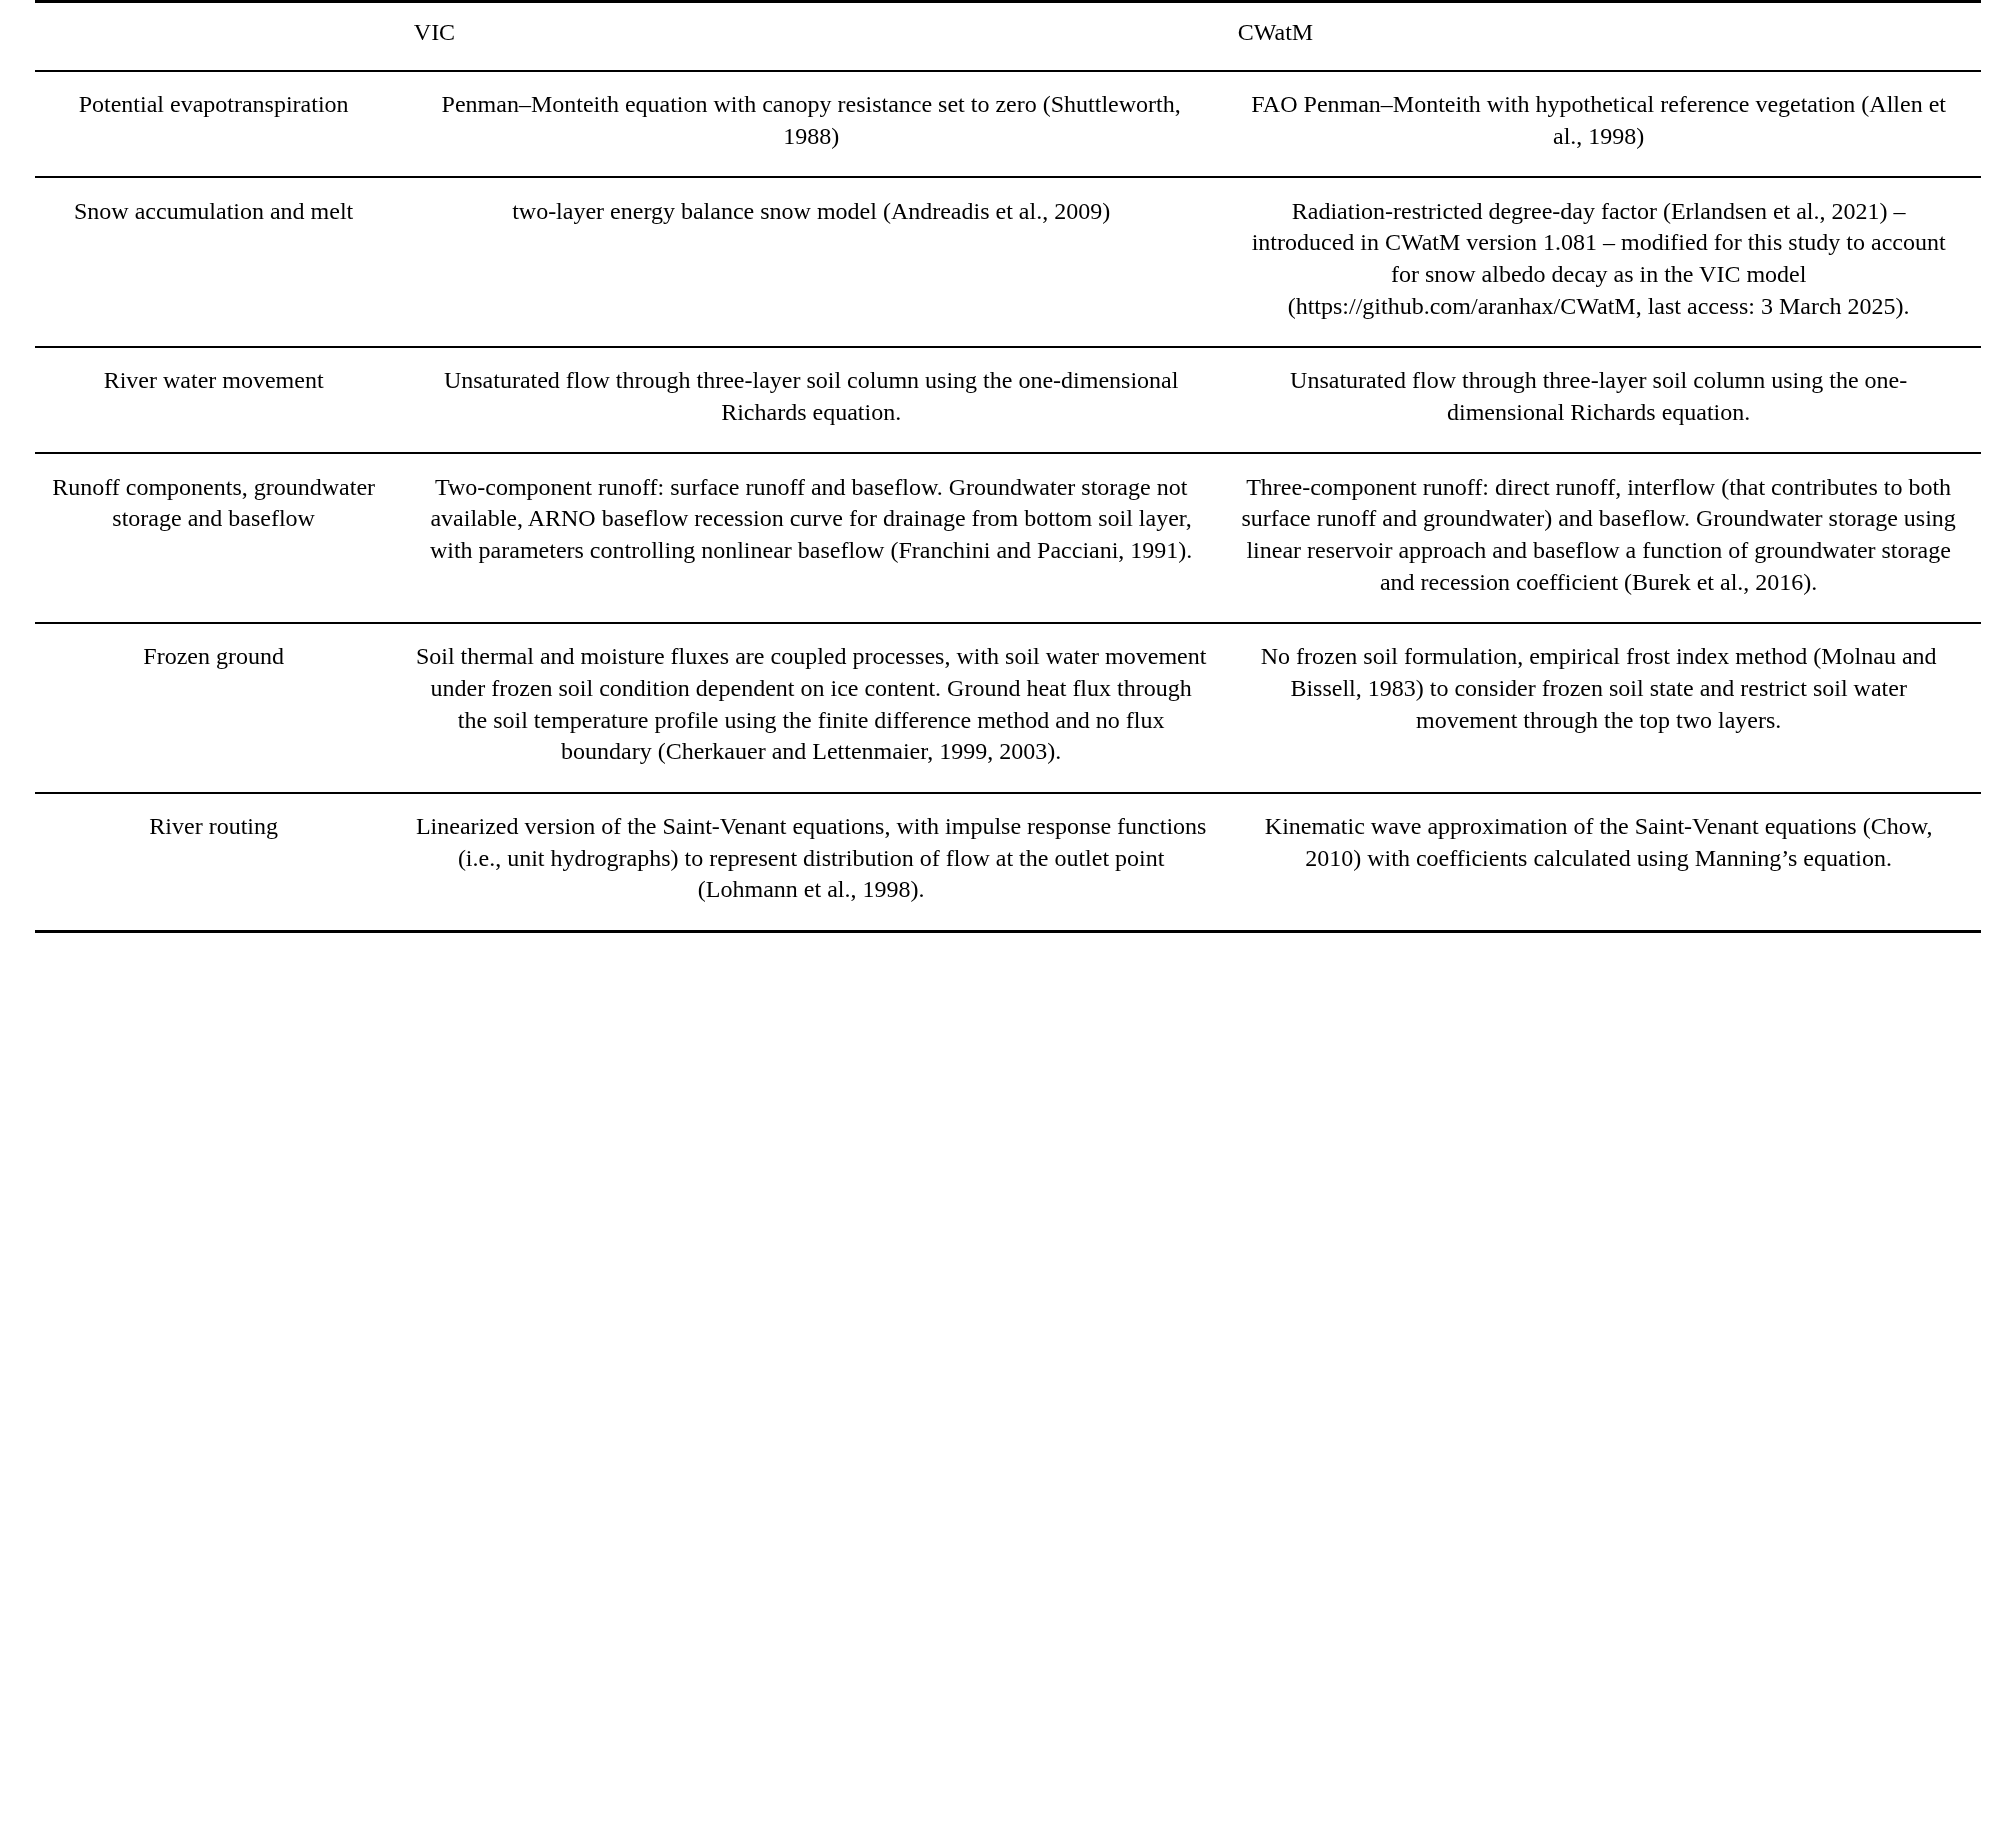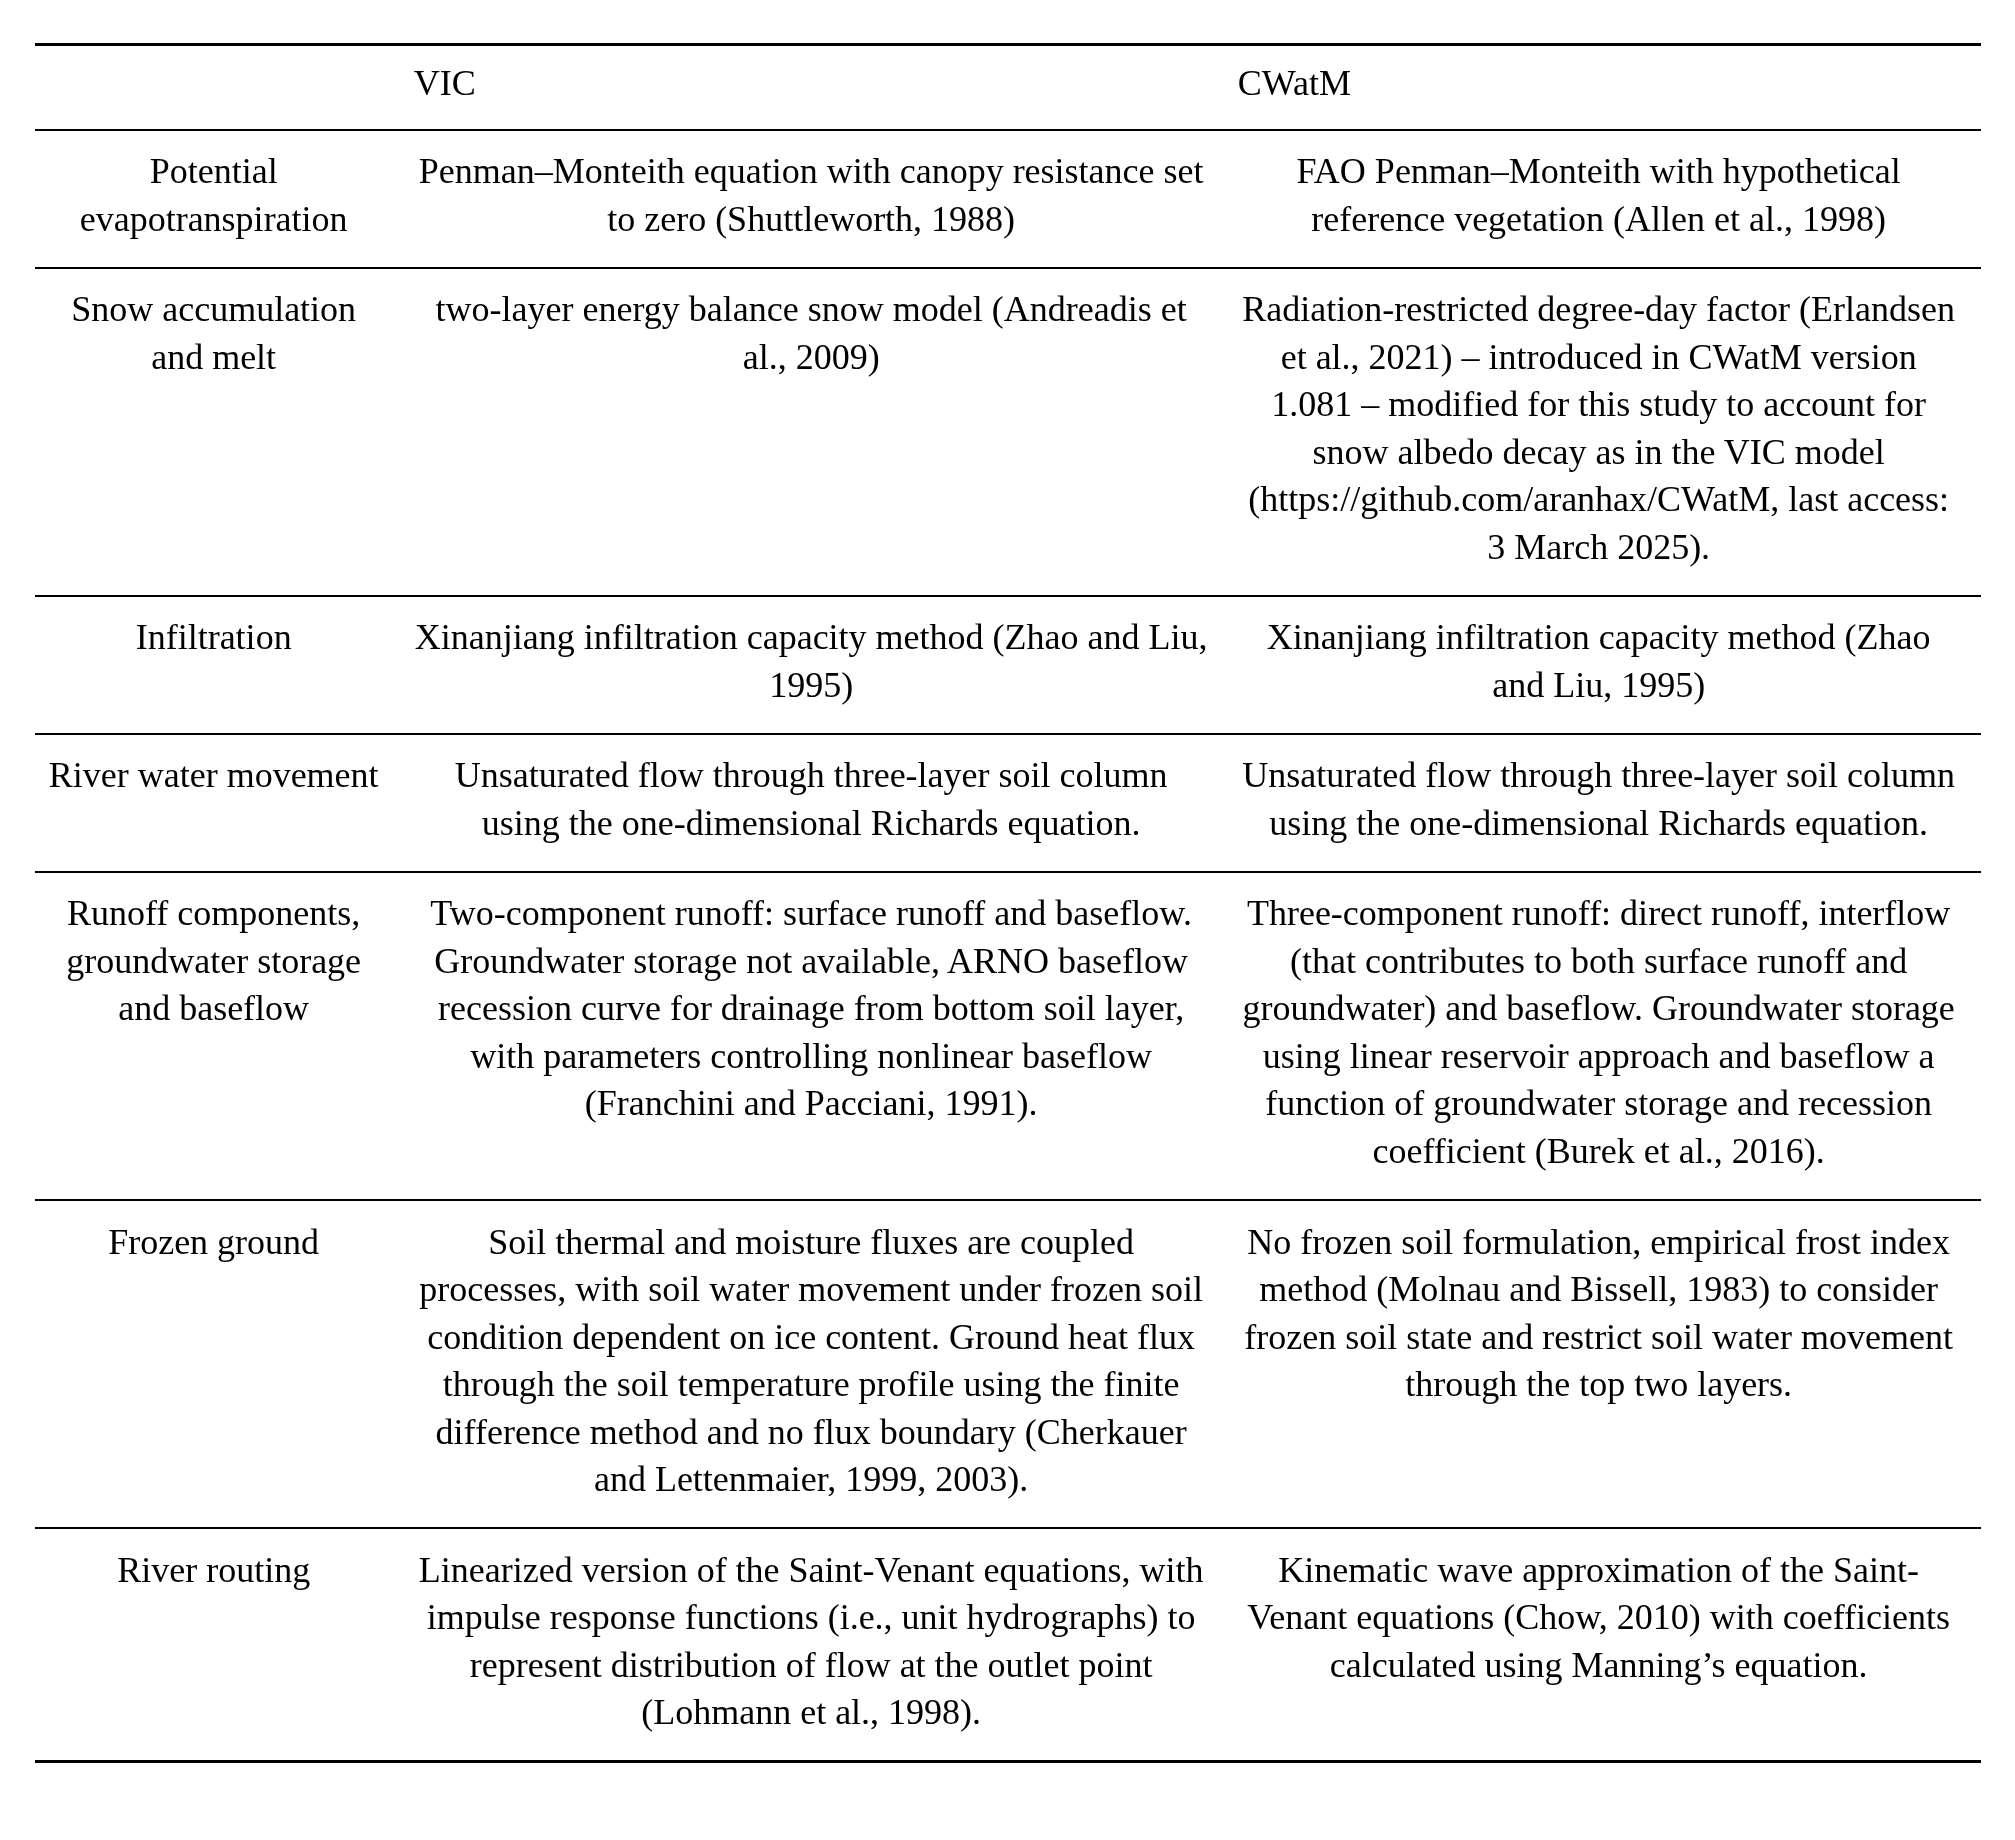--- a/index.html
+++ b/index.html
@@ -15,23 +15,22 @@
   }
   .page {
     box-sizing: border-box;
     width: 2016px;
     padding: 0 35px;
   }
   table.comparison {
     border-collapse: collapse;
     width: 100%;
     table-layout: fixed;
-    font-size: 36px;
+    font-size: 24px;
     line-height: 1.32;
-    margin-top: 43px;
   }
   table.comparison col.c0 { width: 371px; }
   table.comparison col.c1 { width: 824px; }
   table.comparison col.c2 { width: 751px; }
 
   table.comparison thead th {
     text-align: left;
     font-weight: normal;
     vertical-align: top;
     padding: 13.7px 21.5px 21.5px 7.8px;
@@ -94,31 +93,20 @@
           </td>
         <td>
             <span class="cell-text">two-layer energy balance snow model (Andreadis et al., 2009)</span>
           </td>
         <td>
             <span class="cell-text">Radiation-restricted degree-day factor (Erlandsen et al., 2021) – introduced in CWatM version 1.081 – modified for this study to account for snow albedo decay as in the VIC model (https://github.com/aranhax/CWatM, last access: 3 March 2025).</span>
           </td>
       </tr>
       <tr>
         <td class="rowlabel">
-            <span class="cell-text">Infiltration</span>
-          </td>
-        <td>
-            <span class="cell-text">Xinanjiang infiltration capacity method (Zhao and Liu, 1995)</span>
-          </td>
-        <td>
-            <span class="cell-text">Xinanjiang infiltration capacity method (Zhao and Liu, 1995)</span>
-          </td>
-      </tr>
-      <tr>
-        <td class="rowlabel">
             <span class="cell-text">River water movement</span>
           </td>
         <td>
             <span class="cell-text">Unsaturated flow through three-layer soil column using the one-dimensional Richards equation.</span>
           </td>
         <td>
             <span class="cell-text">Unsaturated flow through three-layer soil column using the one-dimensional Richards equation.</span>
           </td>
       </tr>
       <tr>

